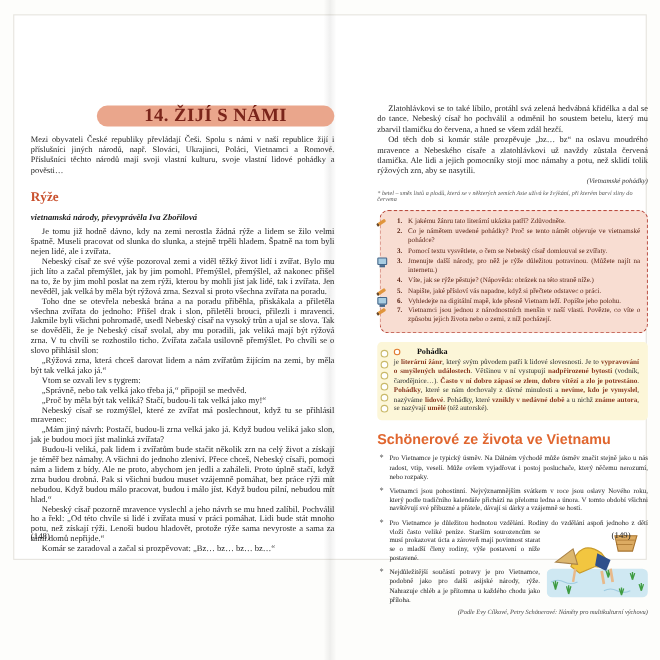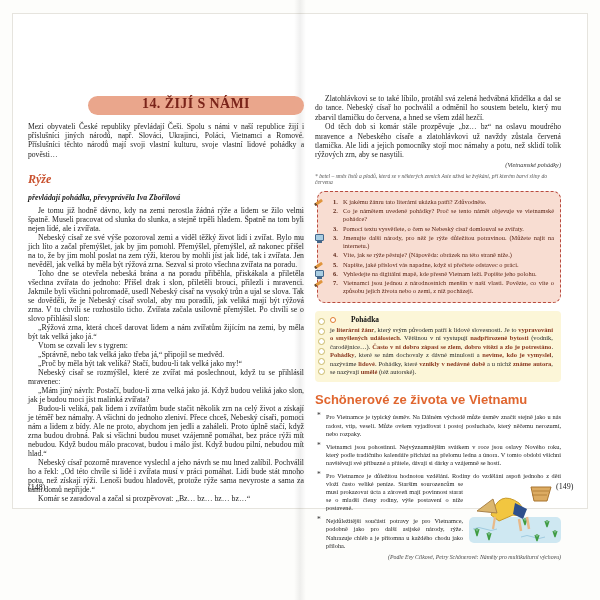--- a/index.html
+++ b/index.html
@@ -6,31 +6,31 @@
   #stage{position:relative;width:600px;height:600px;background:#fdfdfb;overflow:hidden;
          font-family:"Liberation Serif",serif;color:#1d1d1d;}
   .spread{position:absolute;left:13px;top:14px;width:574px;height:494px;background:#ffffff;
           box-shadow:0 0 0 1px #e6e4de;}
   .gutter{position:absolute;left:50%;top:0;bottom:0;width:12px;transform:translateX(-50%);
           background:linear-gradient(90deg,rgba(0,0,0,0) 0%,rgba(0,0,0,.06) 50%,rgba(0,0,0,0) 100%);}
 
   
   .page-left{position:absolute;left:28px;top:96px;width:276px;}
   .chapter-band{margin-left:60px;width:216px;height:19px;background:#eaa68c;border-radius:10px;
-                display:flex;align-items:flex-start;justify-content:center;
-                font-weight:bold;font-size:14px;color:#7a241a;letter-spacing:.4px;}
+                display:flex;align-items:flex-end;justify-content:center;
+                font-weight:bold;font-size:17px;color:#7a241a;letter-spacing:.4px;}
   .intro{margin-top:7px;font-size:7.6px;line-height:9.2px;text-align:justify;}
-  .story-title{margin-top:13px;font-size:12px;font-weight:bold;color:#c9512e;font-style:italic;}
+  .story-title{margin-top:13px;font-size:12px;font-weight:bold;color:#c9512e;}
   .byline{margin-top:6px;font-size:7.8px;font-weight:bold;font-style:italic;}
   .story{margin-top:4px;}
   .story p{margin:0;text-indent:10px;font-size:7.8px;line-height:9px;text-align:justify;}
   .pagenum-left{position:absolute;left:28px;top:483px;font-size:8px;}
 
   
-  .page-right{position:absolute;left:315px;top:94px;width:246px;}
+  .page-right{position:absolute;left:343px;top:94px;width:246px;}
   .story2 p{margin:0;text-indent:10px;font-size:7.6px;line-height:9.4px;text-align:justify;}
   .source1{text-align:right;font-style:italic;font-size:6.3px;color:#333;margin-top:1px;}
   .footnote{margin-top:5px;font-size:5.6px;font-style:italic;color:#555;}
 
   .qbox{margin-top:6px;margin-left:2px;border:1.5px dashed #b94a3e;border-radius:8px;background:#f8ddd2;
         padding:5px 6px 5px 15px;}
   .q-row{position:relative;display:flex;font-size:6.4px;line-height:8.1px;color:#5c2617;margin:1.2px 0;}
   .q-num{width:10px;flex:none;font-weight:bold;}
   .q-text{flex:1;text-align:justify;}
   .q-icon{position:absolute;left:-19px;top:0;width:10px;height:9px;}
@@ -64,21 +64,21 @@
 <div id="stage">
   <div class="spread"></div>
   <div class="gutter"></div>
 
   <div class="page-left">
     <div class="chapter-band">
       <span>14. ŽIJÍ S NÁMI</span>
     </div>
     <div class="intro">Mezi obyvateli České republiky převládají Češi. Spolu s námi v naší republice žijí i příslušníci jiných národů, např. Slováci, Ukrajinci, Poláci, Vietnamci a Romové. Příslušníci těchto národů mají svoji vlastní kulturu, svoje vlastní lidové pohádky a pověsti…</div>
     <div class="story-title">Rýže</div>
-    <div class="byline">převládají pohádka, převyprávěla Iva Zbořilová</div>
+    <div class="byline">vietnamská národy, převyprávěla Iva Zbořilová</div>
     <div class="story">
 
         <p>Je tomu již hodně dávno, kdy na zemi nerostla žádná rýže a lidem se žilo velmi špatně. Museli pracovat od slunka do slunka, a stejně trpěli hladem. Špatně na tom byli nejen lidé, ale i zvířata.</p>
 
         <p>Nebeský císař ze své výše pozoroval zemi a viděl těžký život lidí i zvířat. Bylo mu jich líto a začal přemýšlet, jak by jim pomohl. Přemýšlel, přemýšlel, až nakonec přišel na to, že by jim mohl poslat na zem rýži, kterou by mohli jíst jak lidé, tak i zvířata. Jen nevěděl, jak velká by měla být rýžová zrna. Sezval si proto všechna zvířata na poradu.</p>
 
         <p>Toho dne se otevřela nebeská brána a na poradu přiběhla, přiskákala a přiletěla všechna zvířata do jednoho: Přišel drak i slon, přiletěli brouci, přilezli i mravenci. Jakmile byli všichni pohromadě, usedl Nebeský císař na vysoký trůn a ujal se slova. Tak se dověděli, že je Nebeský císař svolal, aby mu poradili, jak veliká mají být rýžová zrna. V tu chvíli se rozhostilo ticho. Zvířata začala usilovně přemýšlet. Po chvíli se o slovo přihlásil slon:</p>
 
         <p>„Rýžová zrna, která chceš darovat lidem a nám zvířatům žijícím na zemi, by měla být tak velká jako já.“</p>
 

